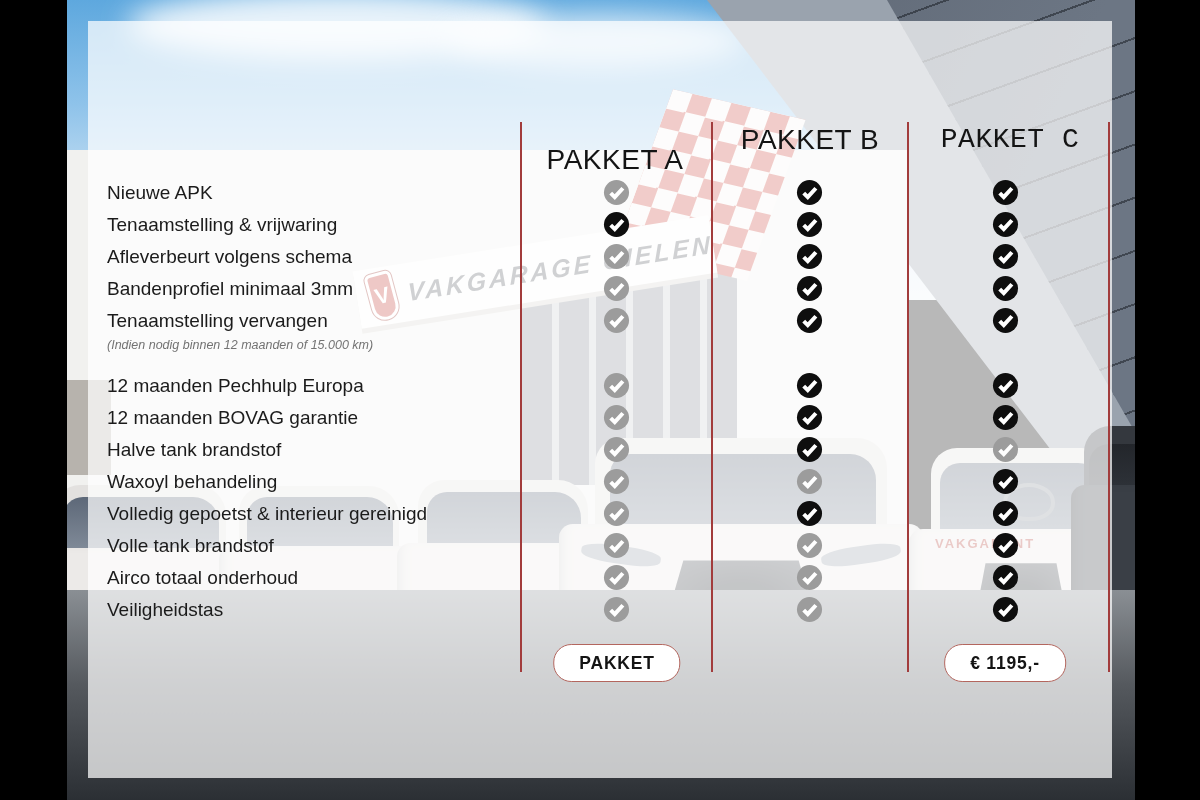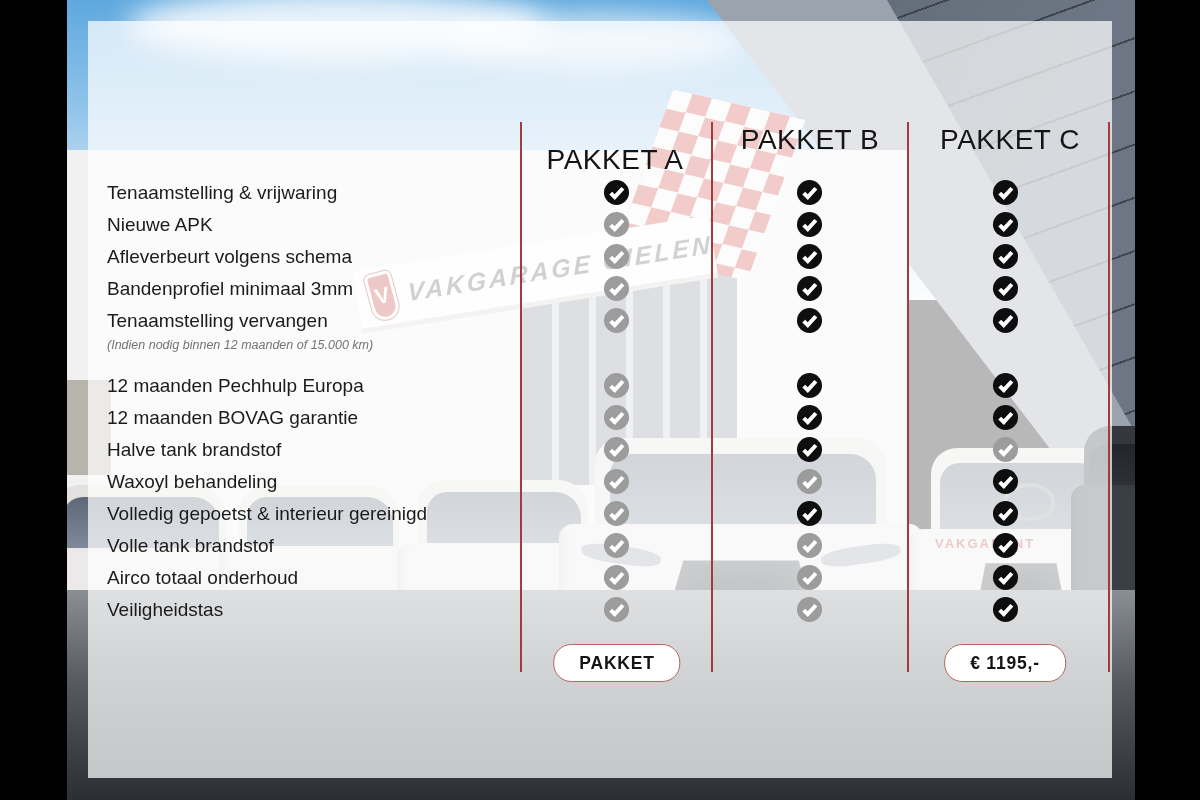--- a/index.html
+++ b/index.html
@@ -73,21 +73,21 @@
   .c6 .c-top{background:#34383e;}
   .mazda-badge{position:absolute;left:42%;top:18%;width:44px;height:30px;border:4px solid #8d949c;
     border-radius:50% 50% 46% 46%;}
   
   .overlay{position:absolute;left:88px;top:21px;width:1024px;height:757px;
     background:rgba(255,255,255,.72);z-index:4;}
   
   .content{position:absolute;inset:0;z-index:5;}
   .col-head{position:absolute;top:124px;transform:translateX(-50%);
     font-size:28px;color:#141414;letter-spacing:.5px;white-space:nowrap;}
-  .h1{left:615px;margin-top:20px;} .h2{left:810px;} .h3{left:1010px;}
+  .h1{left:615px;margin-top:20px;} .h2{left:810px;} .h3{left:1010px;font-family:Liberation Mono, monospace;}
   .vline{position:absolute;top:122px;height:550px;width:2px;background:var(--red-line);}
   .v1{left:520px;} .v2{left:711px;} .v3{left:907px;} .v4{left:1108px;}
   .rows{position:absolute;left:107px;top:177px;width:1002px;}
   .frow{position:relative;min-height:32px;}
   .frow.group-start{margin-top:17px;}
   .flabel{display:flex;flex-direction:column;justify-content:center;}
   .ftext{height:32px;display:flex;align-items:center;font-size:19px;color:#1b1b1b;white-space:nowrap;}
   .fnote{height:16px;display:flex;align-items:center;font-size:12.5px;font-style:italic;color:#737373;}
   .check-slot{position:absolute;top:2px;width:27px;height:27px;}
   .sA{left:496px;} .sB{left:689px;} .sC{left:885px;}
@@ -175,50 +175,50 @@
   <div class="col-head h3">PAKKET C</div>
 
   <div class="vline v1"></div>
   <div class="vline v2"></div>
   <div class="vline v3"></div>
   <div class="vline v4"></div>
 
   <div class="rows">
   <div class="frow">
     <div class="flabel">
+      <span class="ftext">Nieuwe APK</span>
+
+    </div>
+    <span class="check-slot sA">
+      <svg class="check check-off" viewBox="0 0 28 28">
+        <circle cx="14" cy="14" r="13" fill="currentColor"></circle>
+        <path d="M8 14.6 L12.2 18.8 L20.6 9.6" stroke="#ffffff" stroke-width="4.2" fill="none"></path>
+      </svg>
+    </span>
+    <span class="check-slot sB">
+      <svg class="check check-on" viewBox="0 0 28 28">
+        <circle cx="14" cy="14" r="13" fill="currentColor"></circle>
+        <path d="M8 14.6 L12.2 18.8 L20.6 9.6" stroke="#ffffff" stroke-width="4.2" fill="none"></path>
+      </svg>
+    </span>
+    <span class="check-slot sC">
+      <svg class="check check-on" viewBox="0 0 28 28">
+        <circle cx="14" cy="14" r="13" fill="currentColor"></circle>
+        <path d="M8 14.6 L12.2 18.8 L20.6 9.6" stroke="#ffffff" stroke-width="4.2" fill="none"></path>
+      </svg>
+    </span>
+  </div>
+
+  <div class="frow">
+    <div class="flabel">
       <span class="ftext">Tenaamstelling &amp; vrijwaring</span>
 
     </div>
     <span class="check-slot sA">
       <svg class="check check-on" viewBox="0 0 28 28">
-        <circle cx="14" cy="14" r="13" fill="currentColor"></circle>
-        <path d="M8 14.6 L12.2 18.8 L20.6 9.6" stroke="#ffffff" stroke-width="4.2" fill="none"></path>
-      </svg>
-    </span>
-    <span class="check-slot sB">
-      <svg class="check check-on" viewBox="0 0 28 28">
-        <circle cx="14" cy="14" r="13" fill="currentColor"></circle>
-        <path d="M8 14.6 L12.2 18.8 L20.6 9.6" stroke="#ffffff" stroke-width="4.2" fill="none"></path>
-      </svg>
-    </span>
-    <span class="check-slot sC">
-      <svg class="check check-on" viewBox="0 0 28 28">
-        <circle cx="14" cy="14" r="13" fill="currentColor"></circle>
-        <path d="M8 14.6 L12.2 18.8 L20.6 9.6" stroke="#ffffff" stroke-width="4.2" fill="none"></path>
-      </svg>
-    </span>
-  </div>
-
-  <div class="frow">
-    <div class="flabel">
-      <span class="ftext">Nieuwe APK</span>
-
-    </div>
-    <span class="check-slot sA">
-      <svg class="check check-off" viewBox="0 0 28 28">
         <circle cx="14" cy="14" r="13" fill="currentColor"></circle>
         <path d="M8 14.6 L12.2 18.8 L20.6 9.6" stroke="#ffffff" stroke-width="4.2" fill="none"></path>
       </svg>
     </span>
     <span class="check-slot sB">
       <svg class="check check-on" viewBox="0 0 28 28">
         <circle cx="14" cy="14" r="13" fill="currentColor"></circle>
         <path d="M8 14.6 L12.2 18.8 L20.6 9.6" stroke="#ffffff" stroke-width="4.2" fill="none"></path>
       </svg>
     </span>

